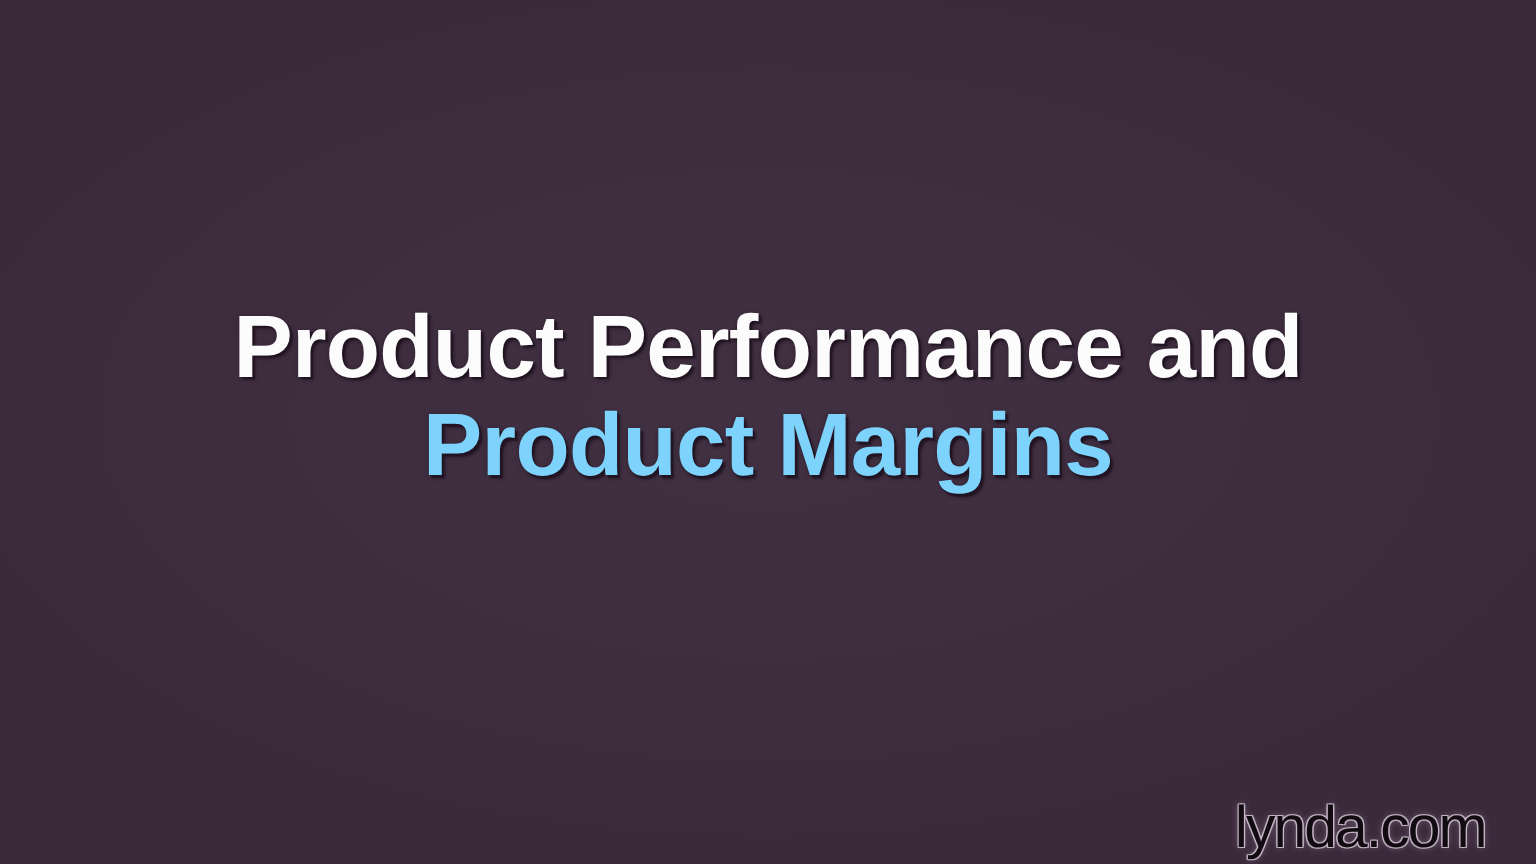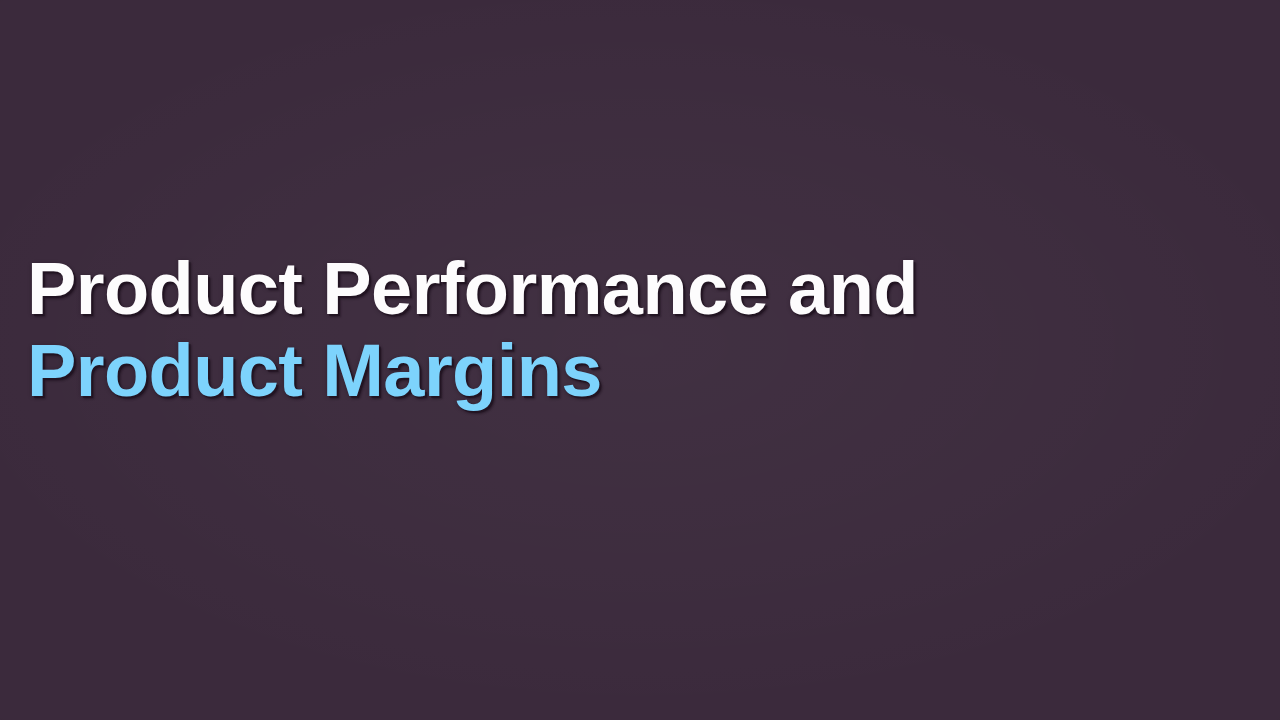--- a/index.html
+++ b/index.html
@@ -37,20 +37,21 @@
         rgba(0,0,0,0.10) 100%);
     pointer-events: none;
   }
 
   
   #title-block {
     position: absolute;
     left: 0;
     right: 0;
     top: 248px;
+    text-align: center;
     padding: 0 27px;
     box-sizing: border-box;
   }
 
   .title-line {
     display: block;
     color: #fdfcfd;
     font-family: "Liberation Sans", sans-serif;
     font-weight: 700;
     font-size: 74px;
@@ -91,14 +92,17 @@
 
 <div id="slide" style="background: rgb(59, 42, 60);">
 
   <div id="bg-vignette"></div>
 
   <div id="title-block">
     <span class="title-line" style="color: rgb(253, 252, 253);">Product Performance and</span>
     <span class="title-line" style="color: #7dd3fc;">Product Margins</span>
   </div>
 
+  <div id="lynda-logo" style="color: rgb(18, 11, 18);">
+    <span class="logo-word">lynda</span><span class="logo-dot">.</span><span class="logo-tld">com</span>
+  </div>
 
 </div>
 
 </body></html>

